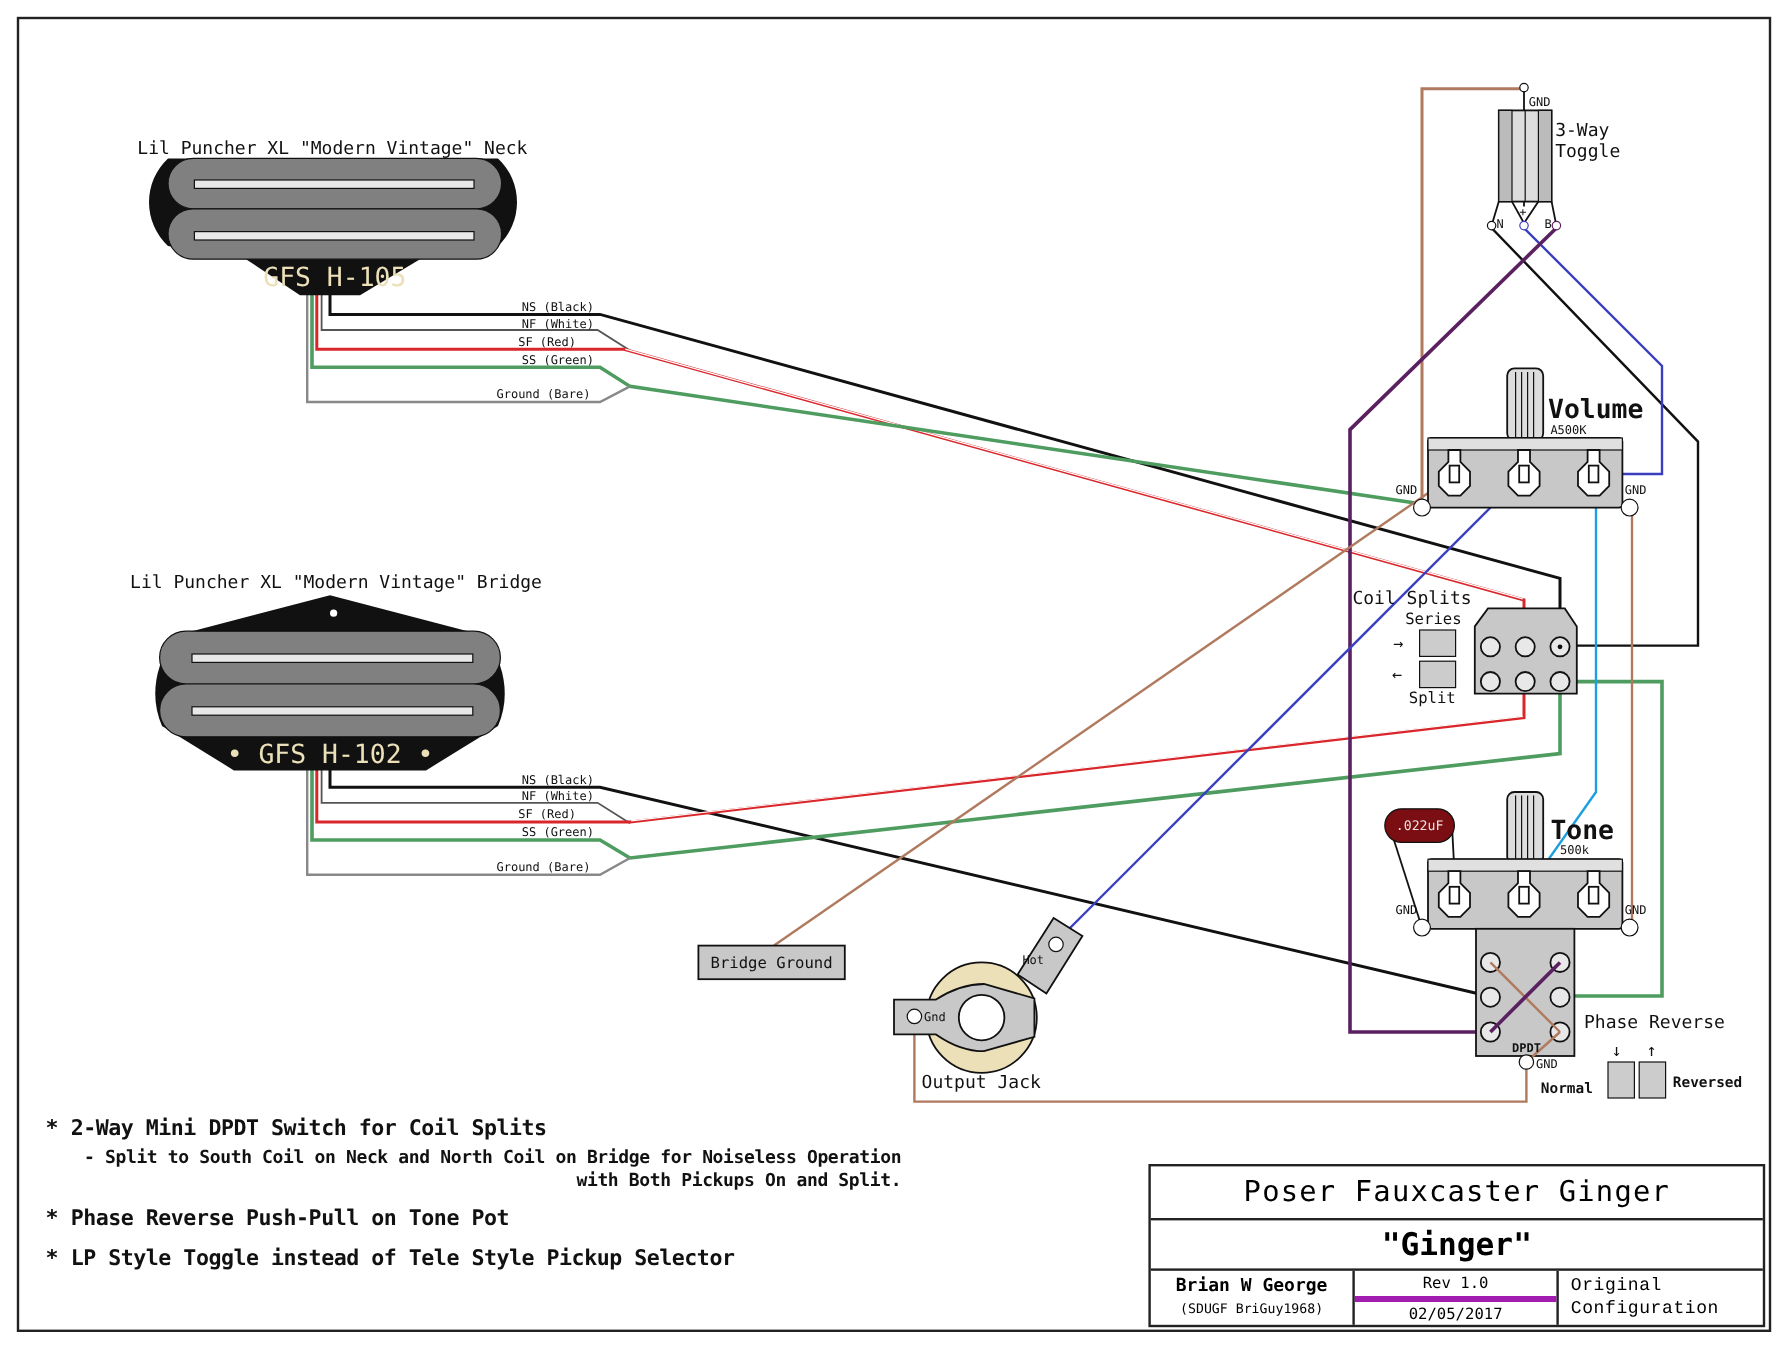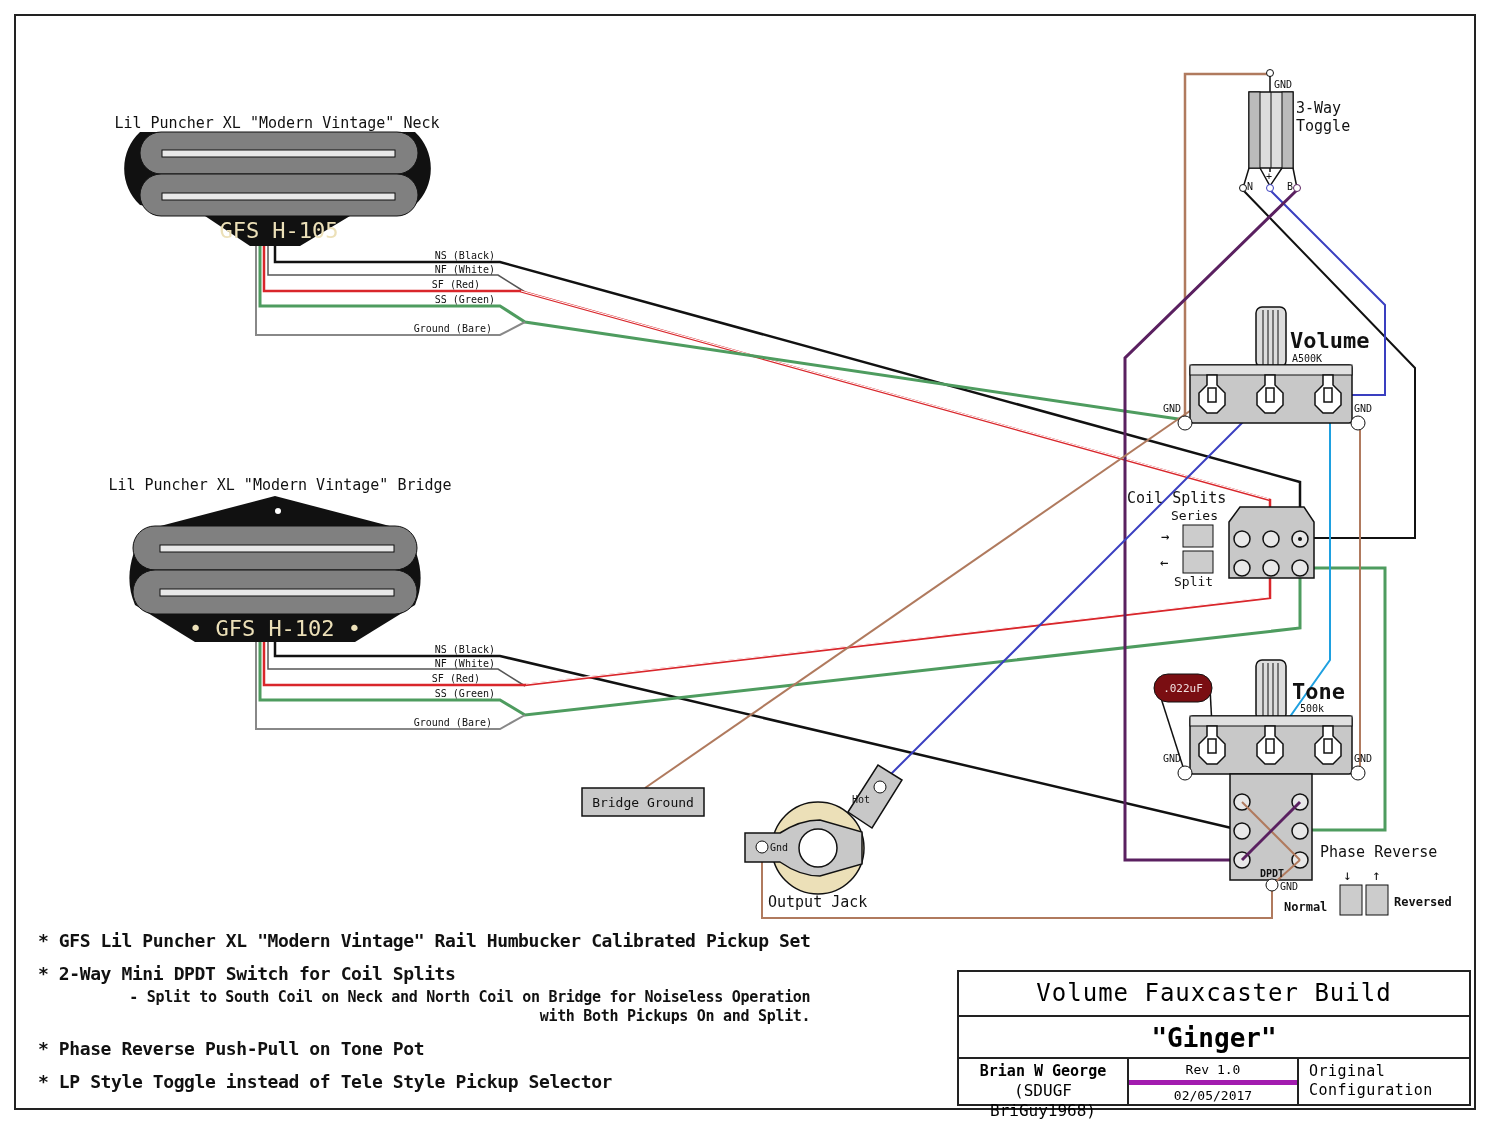--- a/index.html
+++ b/index.html
@@ -12,21 +12,21 @@
   .note { font-size: 18px; font-weight: bold; margin-bottom: 12px; white-space: pre; letter-spacing: -0.4px; }
   .subnote { font-size: 15px; font-weight: bold; margin: -8px 0 12px 32px; white-space: pre; letter-spacing: -0.3px; line-height: 19px; text-align: right; }
   .tb { position: absolute; left: 957px; top: 970px; width: 510px; height: 132px; border: 2px solid #222; font-family: "DejaVu Sans Mono", monospace; }
   .tb .r1 { height: 43px; border-bottom: 2px solid #222; text-align: center; font-size: 24px; line-height: 43px; letter-spacing: 1px; }
   .tb .r2 { height: 40px; border-bottom: 2px solid #222; text-align: center; font-size: 26px; font-weight: bold; line-height: 42px; }
   .tb .r3 { display: flex; height: 45px; }
   .tb .c1 { width: 168px; border-right: 2px solid #222; text-align: center; font-size: 14px; line-height: 20px; padding-top: 2px; }
   .tb .c2 { width: 168px; border-right: 2px solid #222; font-size: 13px; text-align: center; }
   .tb .c2 div:first-child { border-bottom: 5px solid #a21caf; height: 21px; line-height: 21px; }
   .tb .c2 div:last-child { height: 22px; line-height: 22px; }
-  .tb .c3 { flex: 1; font-size: 15px; line-height: 19px; padding: 3px 0 0 10px; letter-spacing: 0.5px; }
+  .tb .c3 { flex: 1; font-size: 15px; line-height: 19px; padding: 3px 0 0 10px; letter-spacing: 0.5px; font-family: Liberation Mono, monospace; }
 </style>
 </head>
 <body>
 
 <svg id="diagram" width="1490" height="1124" viewBox="0 0 1490 1124">
 
   <rect x="15" y="15" width="1460" height="1094" fill="none" stroke="#222" stroke-width="2"></rect>
 
   <g fill="none">
 
@@ -224,35 +224,34 @@
     <circle cx="762" cy="847" r="6" fill="#fff" stroke="#111"></circle>
     <text class="lbl" font-size="10" x="770" y="851">Gnd</text>
     <path d="M848,812 L878,765 L902,780 L872,828 Z" fill="#c8c8c8" stroke="#111" stroke-width="1.5"></path>
     <circle cx="880" cy="787" r="6" fill="#fff" stroke="#111"></circle>
     <text class="lbl" font-size="10" x="852" y="803">Hot</text>
     <text class="lbl md" x="768" y="907">Output Jack</text>
   </g>
 </svg>
 
 <div class="notes">
-  <div class="note">* GFS Lil Puncher XL "Modern Vintage" Rail Humbucker Calibrated Pickup Set</div>
   <div class="note">* 2-Way Mini DPDT Switch for Coil Splits</div>
   <div class="subnote">- Split to South Coil on Neck and North Coil on Bridge for Noiseless Operation
   with Both Pickups On and Split.</div>
   <div class="note">* Phase Reverse Push-Pull on Tone Pot</div>
   <div class="note">* LP Style Toggle instead of Tele Style Pickup Selector</div>
 </div>
 
 <div class="tb">
-  <div class="r1">Volume Fauxcaster Build</div>
+  <div class="r1">Poser Fauxcaster Ginger</div>
   <div class="r2">"Ginger"</div>
   <div class="r3">
     <div class="c1">
       <div style="font-weight:bold;font-size:15px">Brian W George</div>
-      <div style="font-size:16px">(SDUGF BriGuy1968)</div>
+      <div style="font-size:11px">(SDUGF BriGuy1968)</div>
     </div>
     <div class="c2">
       <div>Rev 1.0</div>
       <div>02/05/2017</div>
     </div>
     <div class="c3">
       <div>Original</div>
       <div>Configuration</div>
     </div>
   </div>

